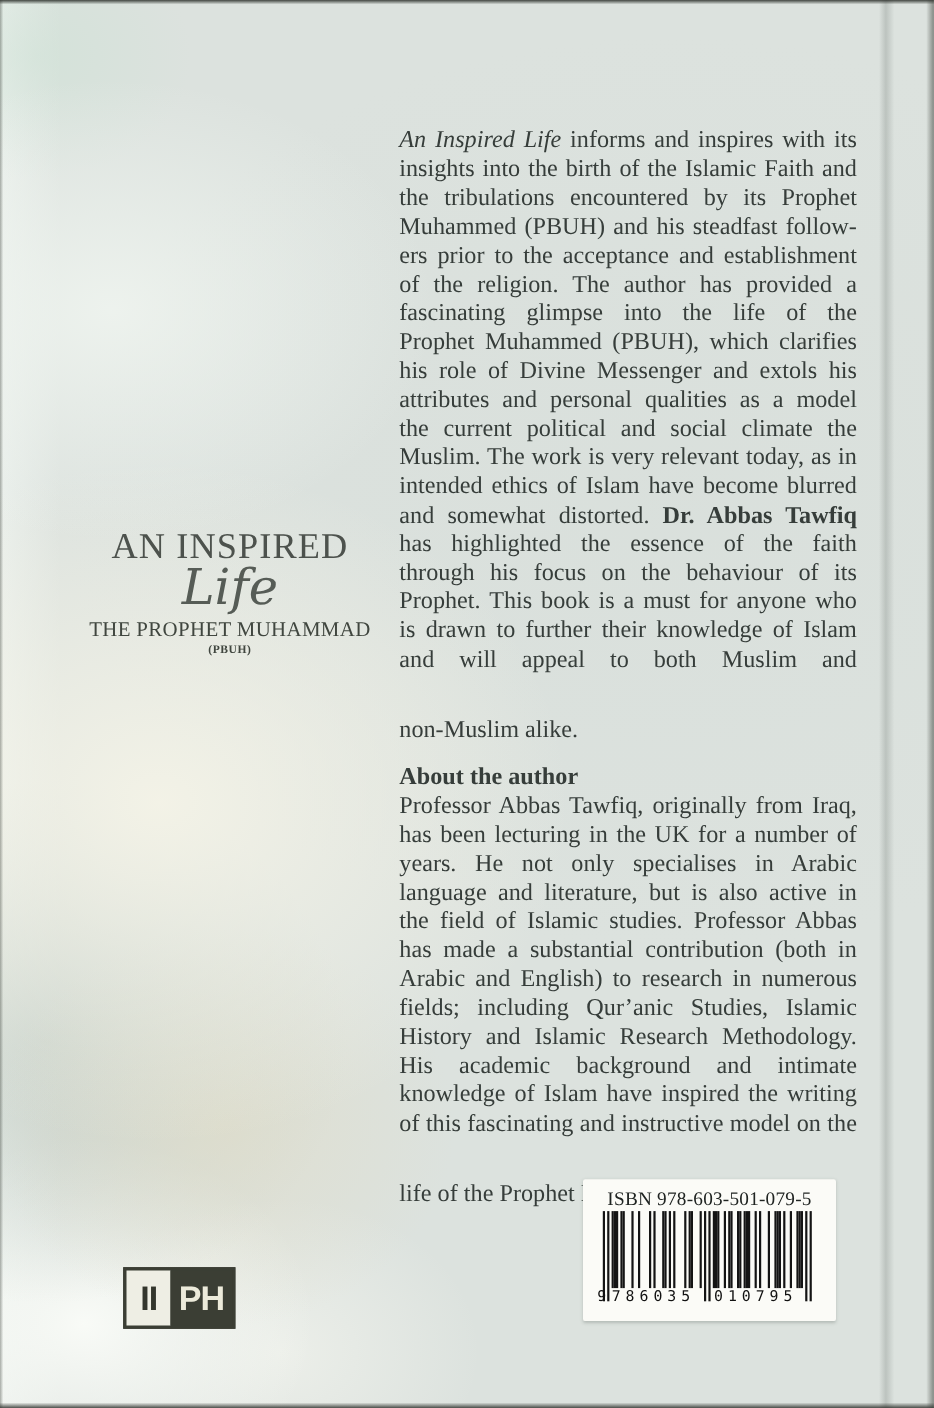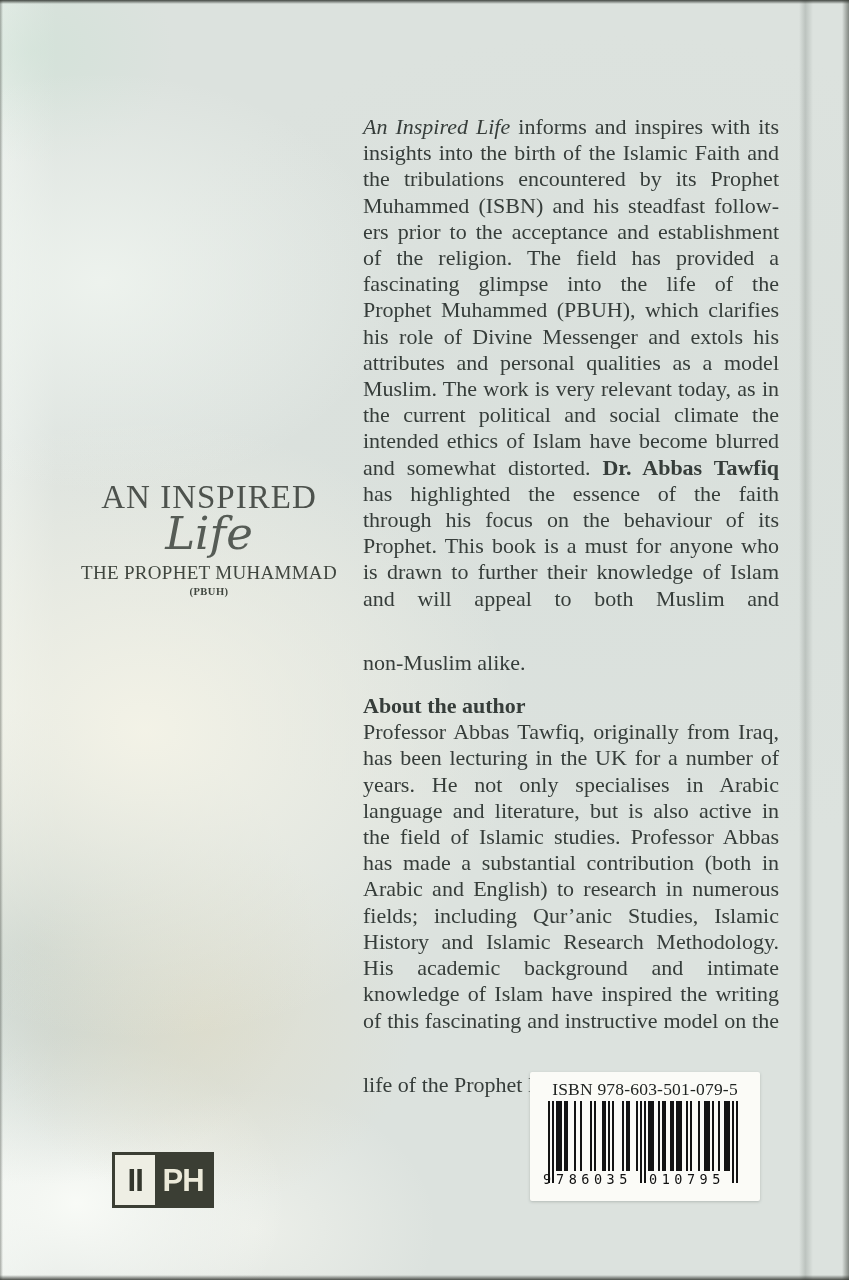--- a/index.html
+++ b/index.html
@@ -82,29 +82,29 @@
     <div class="t2">Life</div>
     <div class="t3">THE PROPHET MUHAMMAD</div>
     <div class="t4">(PBUH)</div>
   </div>
 
   <div class="text-col">
     <div>
         <div class="jl"><span class="i">An Inspired Life</span><span> informs and inspires with its</span></div>
         <div class="jl"><span>insights into the birth of the Islamic Faith and</span></div>
         <div class="jl"><span>the tribulations encountered by its Prophet</span></div>
-        <div class="jl"><span>Muhammed (ISBN) and his steadfast follow-</span></div>
+        <div class="jl"><span>Muhammed (PBUH) and his steadfast follow-</span></div>
         <div class="jl"><span>ers prior to the acceptance and establishment</span></div>
-        <div class="jl"><span>of the religion. The field has provided a</span></div>
+        <div class="jl"><span>of the religion. The author has provided a</span></div>
         <div class="jl"><span>fascinating glimpse into the life of the</span></div>
         <div class="jl"><span>Prophet Muhammed (PBUH), which clarifies</span></div>
         <div class="jl"><span>his role of Divine Messenger and extols his</span></div>
         <div class="jl"><span>attributes and personal qualities as a model</span></div>
+        <div class="jl"><span>the current political and social climate the</span></div>
         <div class="jl"><span>Muslim. The work is very relevant today, as in</span></div>
-        <div class="jl"><span>the current political and social climate the</span></div>
         <div class="jl"><span>intended ethics of Islam have become blurred</span></div>
         <div class="jl"><span>and somewhat distorted. </span><span class="b">Dr. Abbas Tawfiq</span></div>
         <div class="jl"><span>has highlighted the essence of the faith</span></div>
         <div class="jl"><span>through his focus on the behaviour of its</span></div>
         <div class="jl"><span>Prophet. This book is a must for anyone who</span></div>
         <div class="jl"><span>is drawn to further their knowledge of Islam</span></div>
         <div class="jl"><span>and will appeal to both Muslim and</span></div>
         <div class="jl jlast"><span>non-Muslim alike.</span></div>
       </div>
     <div class="about-heading">About the author</div>

